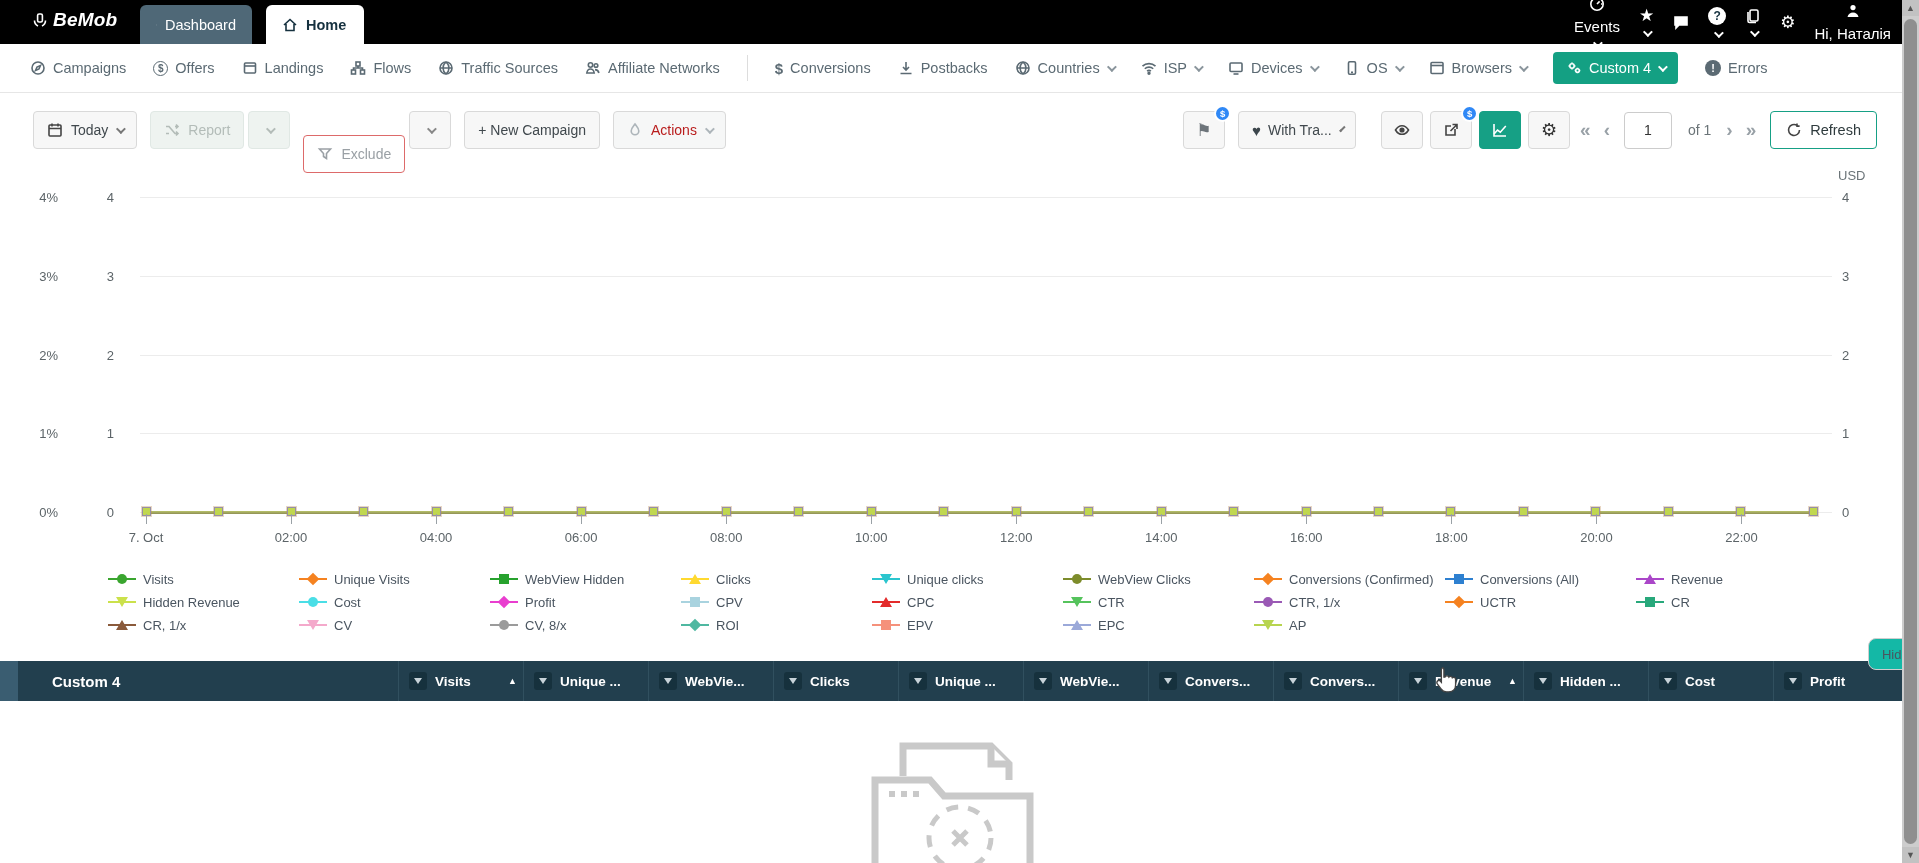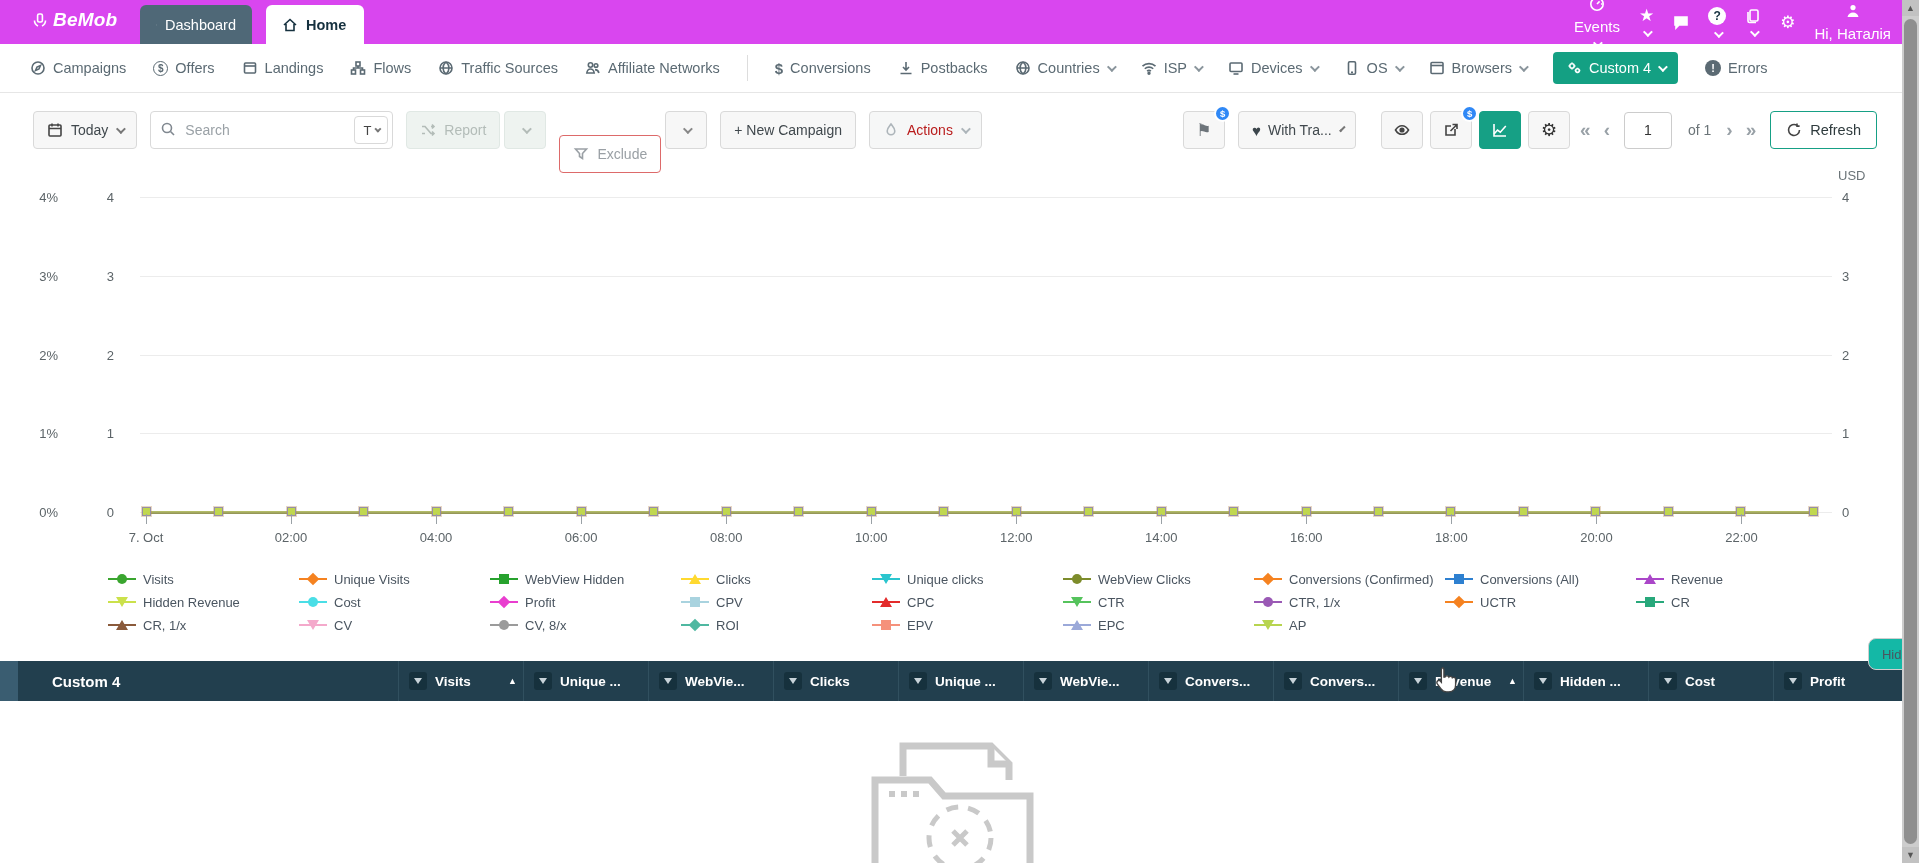--- a/index.html
+++ b/index.html
@@ -1,21 +1,21 @@
 <!DOCTYPE html>
 <html><head>
 <meta charset="utf-8">
 <style>
   * { margin:0; padding:0; box-sizing:border-box; }
   html,body { width:1919px; height:863px; overflow:hidden; background:#fff;
     font-family:"Liberation Sans","DejaVu Sans",sans-serif; }
   #app { position:relative; width:1919px; height:863px; background:#fff; overflow:hidden; }
 
   
-  .topbar { position:absolute; left:0; top:0; width:1919px; height:44px; background:#d946ef; }
+  .topbar { position:absolute; left:0; top:0; width:1919px; height:44px; background:#000000; }
   .logo { position:absolute; left:32px; top:9px; display:flex; align-items:center; gap:5px; color:#fff; }
   .logo-text { font-size:19px; font-weight:bold; font-style:italic; letter-spacing:.2px; }
   .tb-tab { position:absolute; top:5px; height:39px; border-radius:6px 6px 0 0; display:flex; align-items:center; gap:8px; padding:0 16px; font-size:14.5px; cursor:pointer; }
   .tb-tab.dash { left:140px; width:112px; background:#4f6877; color:#fff; }
   .tb-tab.home { left:266px; width:98px; background:#ffffff; color:#16313f; font-weight:bold; }
   .tb-right { position:absolute; right:28px; top:0; height:44px; display:flex; align-items:center; gap:19px; color:#fff; font-size:15px; }
   .tb-item { display:flex; align-items:center; gap:6px; cursor:pointer;flex-direction:column; }
   .chev { width:7px; height:7px; border-right:2px solid currentColor; border-bottom:2px solid currentColor; transform:rotate(45deg) translateY(-2px); display:inline-block; }
   .qcircle { width:18px; height:18px; border-radius:50%; background:#fff; color:#15313f; font-weight:bold; font-size:12px; display:flex; align-items:center; justify-content:center; }
   .glyph { font-size:17px; line-height:1; }
@@ -287,31 +287,20 @@
 
   <div class="toolbar">
     <div class="tl-left">
       <div class="btn">
         <svg class="ti" viewBox="0 0 16 16">
             <rect x="2" y="3" width="12" height="11" rx="1"></rect>
             <path d="M2 6.5h12M5 1.5v3M11 1.5v3"></path>
           </svg>
         <span>Today</span>
         <span class="chev" style="border-color:#777"></span>
-      </div>
-      <div class="search-wrap">
-        <svg class="ti search-ico" viewBox="0 0 16 16" style="stroke:#808890">
-            <circle cx="7" cy="7" r="4.5"></circle>
-            <path d="M10.5 10.5L14 14"></path>
-          </svg>
-        <input type="text" placeholder="Search" style="">
-        <span class="tagbtn">
-          <span>T</span>
-          <span class="chev"></span>
-        </span>
       </div>
       <div class="btn-group">
         <div class="btn disabled">
           <svg class="ti tid" viewBox="0 0 16 16">
               <path d="M2 4.5h3l6 7h3M11 4.5h3M2 11.5h3M12 2.5l2 2-2 2M12 9.5l2 2-2 2"></path>
             </svg>
           <span>Report</span>
         </div>
         <div class="btn icon-only disabled">
           <span class="chev" style="border-color:#b3bcb8"></span>

